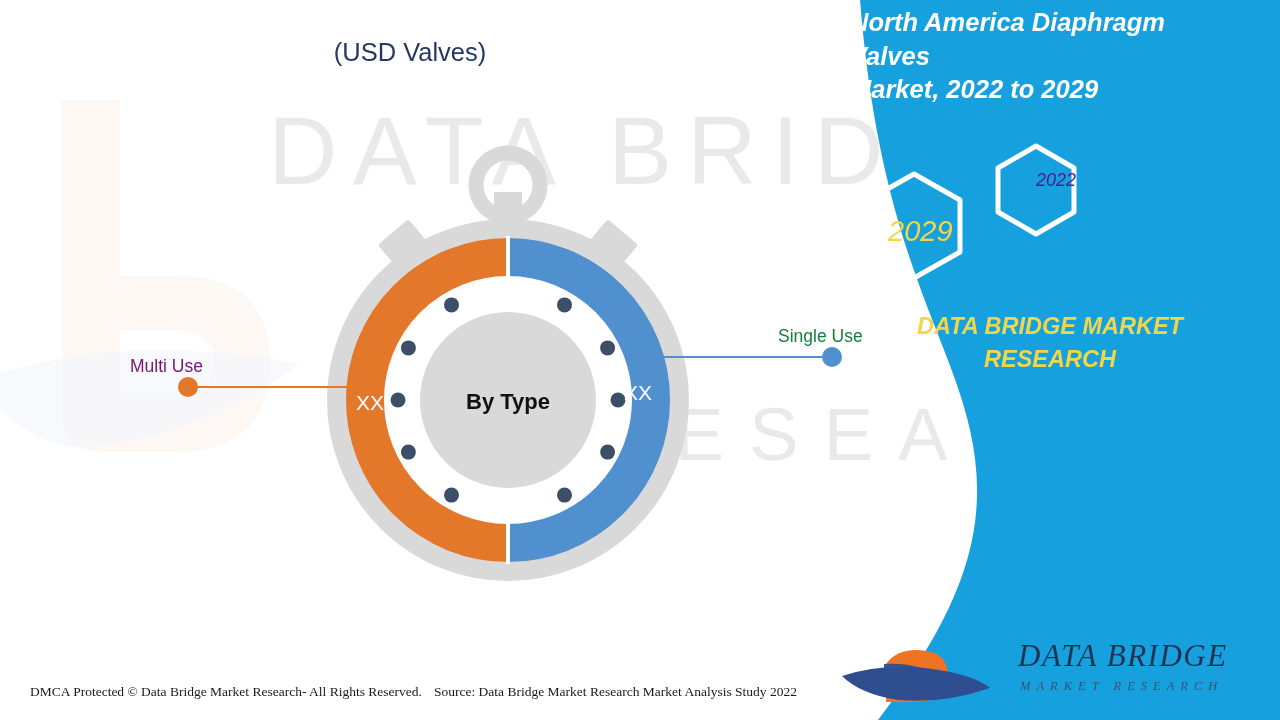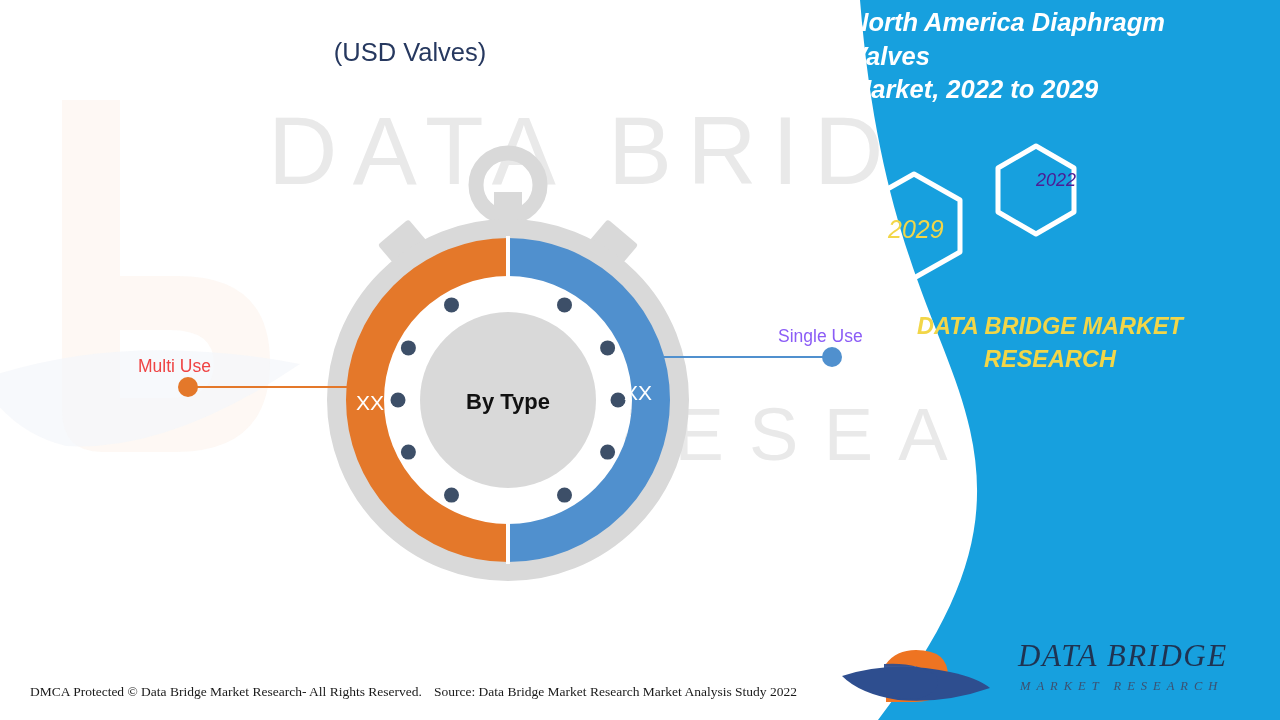--- a/index.html
+++ b/index.html
@@ -117,23 +117,23 @@
     position: absolute;
     z-index: 6;
     white-space: nowrap;
   }
   .callout .cap {
     font-size: 17.5px;
     font-weight: 400;
     line-height: 1;
   }
   .cal-left { left: 130px; top: 358px; width: 250px; }
-  .cal-left .cap { color: #ef4444; display: block; margin-left: 8px; }
+  .cal-left .cap { color: #701a75; display: block; margin-left: 0; }
   .cal-right { left: 760px; top: 328px; width: 230px; }
-  .cal-right .cap { color: #8b5cf6; display: block; margin-left: 18px; }
+  .cal-right .cap { color: #15803d; display: block; margin-left: 18px; }
 
   .conn {
     position: absolute;
     height: 2px;
     top: 28px;
   }
   .dot-marker {
     position: absolute;
     width: 20px; height: 20px;
     border-radius: 50%;
@@ -190,21 +190,21 @@
 
         <g>
           <polygon points="184,6 222,28 222,72 184,94 146,72 146,28" transform="translate(32,0) scale(1.0)" fill="none" stroke="#ffffff" stroke-width="5" stroke-linejoin="round"></polygon>
         </g>
 
         <g>
           <polygon points="70,42 116,68 116,120 70,146 24,120 24,68" transform="translate(24,-8)" fill="none" stroke="#ffffff" stroke-width="5" stroke-linejoin="round"></polygon>
         </g>
       </svg>
       <div style="position:absolute;left:216px;top:30px;color:#4c1d95;font-size:18px;font-weight:400;">2022</div>
-      <div style="position:absolute;left:68px;top:75px;color:#f2d648;font-size:25px;font-weight:400;">2029</div>
+      <div style="position:absolute;left:68px;top:75px;color:#f2d648;font-size:29px;font-weight:400;">2029</div>
     </div>
 
     <div class="brand-lines">
       <div>DATA BRIDGE MARKET</div>
       <div>RESEARCH</div>
     </div>
 
     <div class="logo-wrap">
       <svg width="430" height="86" viewBox="0 0 430 86">
         <g>

